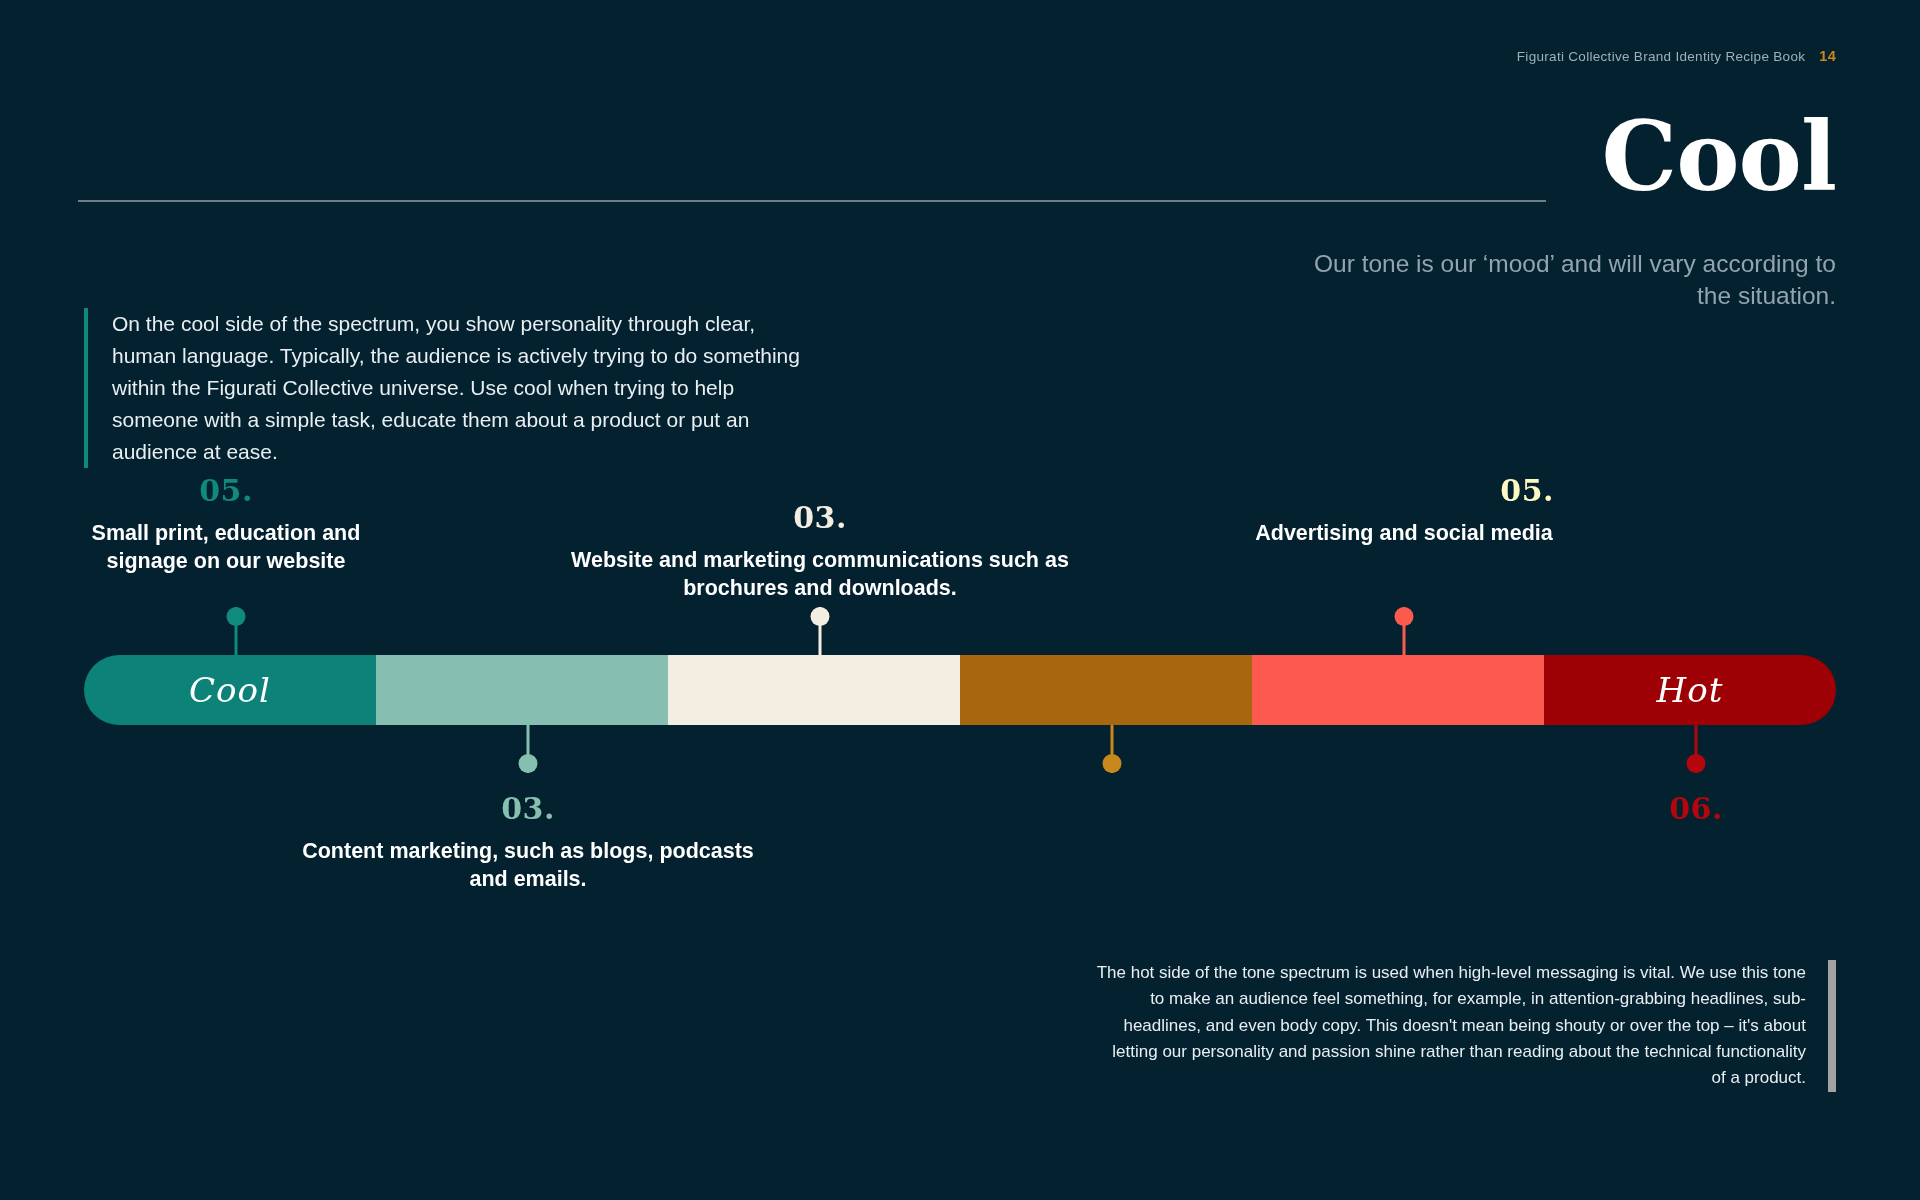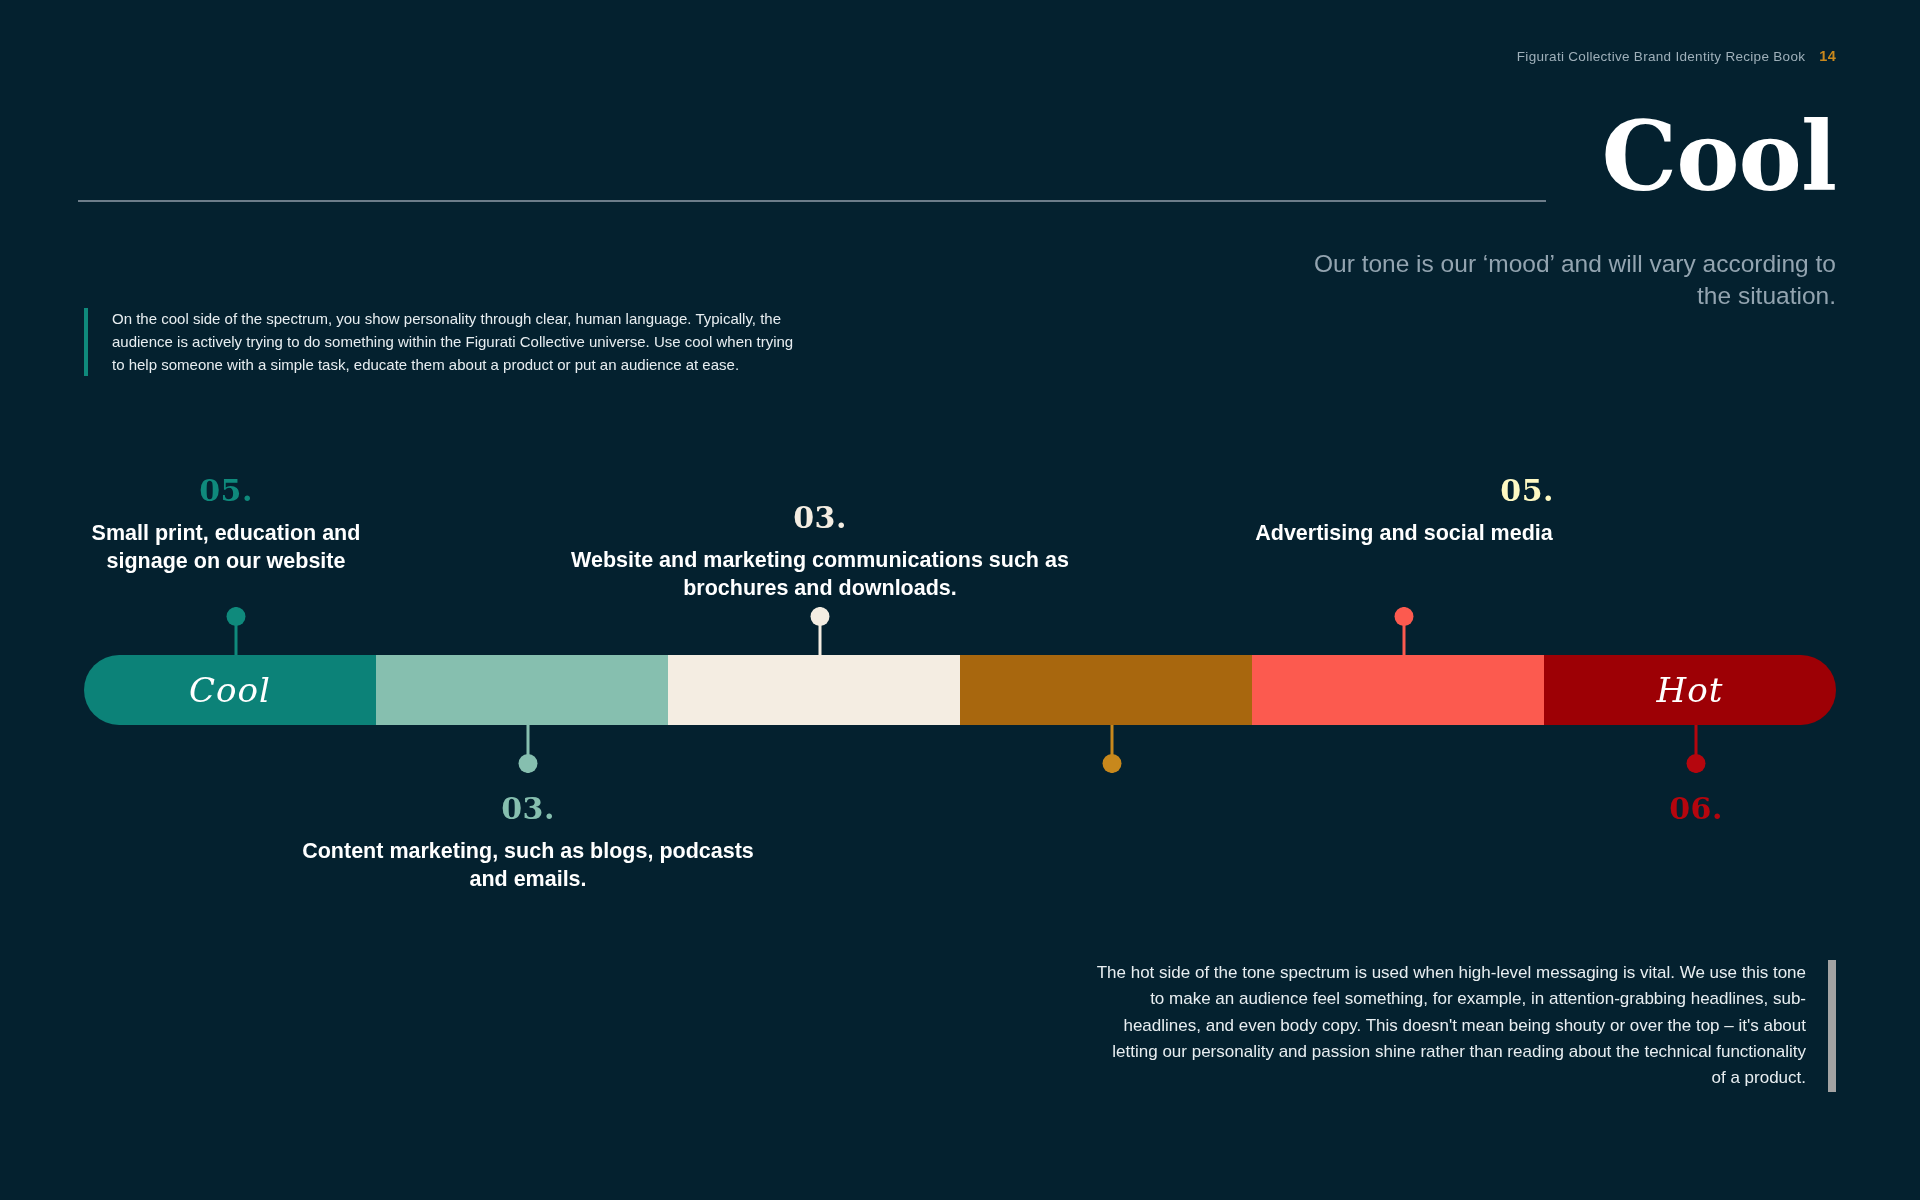--- a/index.html
+++ b/index.html
@@ -40,21 +40,21 @@
     text-align:right;
     font-size:24.5px; line-height:1.32;
     color:#93a4b0;
   }
 
   
   .para-left {
     position:absolute; left:84px; top:308px; width:720px;
     border-left:4px solid #0f8a7c;
     padding-left:24px;
-    color:#e8eef1; font-size:15px; line-height:1.52;
+    color:#e8eef1; font-size:21px; line-height:1.52;
   }
   .para-right {
     position:absolute; right:84px; top:960px; width:740px;
     border-right:8px solid #a3a3a3;
     padding-right:22px;
     text-align:right;
     color:#e8eef1; font-size:17px; line-height:1.55;
   }
 
   

